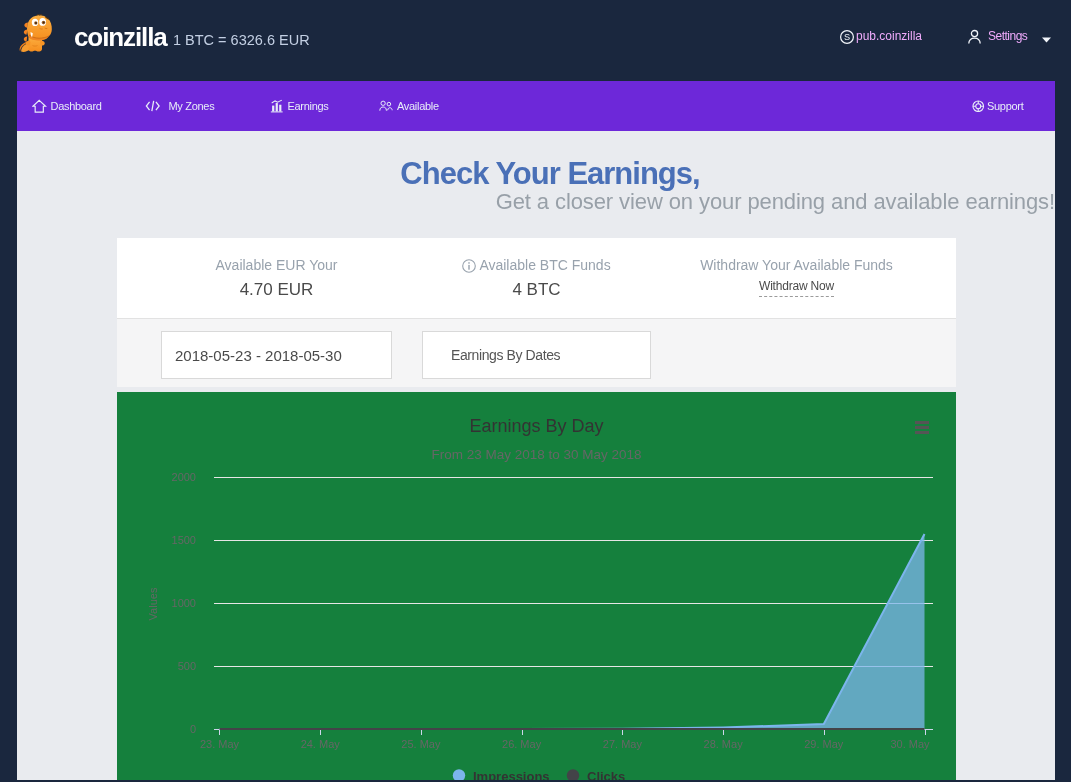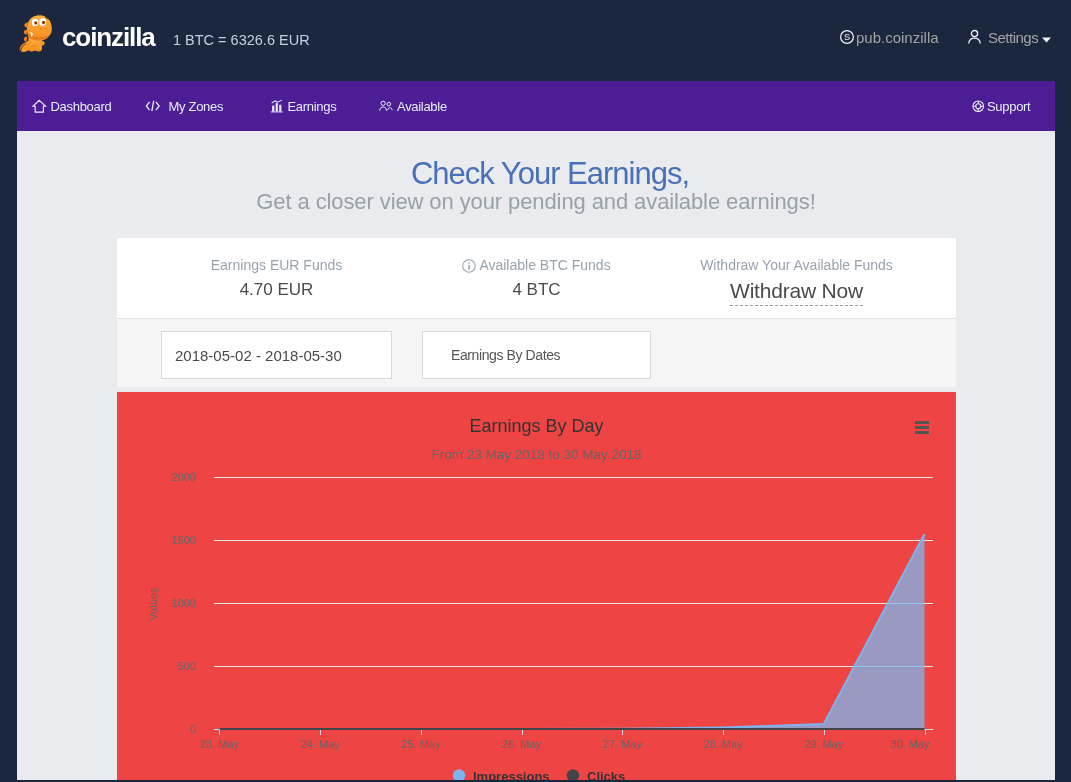--- a/index.html
+++ b/index.html
@@ -3,42 +3,42 @@
 <meta charset="utf-8">
 <style>
   * { margin:0; padding:0; box-sizing:border-box; }
   html,body { width:1071px; height:782px; overflow:hidden; }
   body { background:#1a273e; font-family:"Liberation Sans",sans-serif; position:relative; }
   .abs { position:absolute; }
 
   
   #header { left:0; top:0; width:1071px; height:81px; background:#1a273e; }
   #logo { left:18px; top:14px; width:34px; height:38px; }
-  #logotext { left:62px; top:23.5px; color:#fff; font-size:26px; font-weight:bold; letter-spacing:-1.1px; line-height:1; }
+  #logotext { left:74px; top:23.5px; color:#fff; font-size:26px; font-weight:bold; letter-spacing:-1.1px; line-height:1; }
   #btcrate { left:173px; top:32.5px; color:#c3cfe3; font-size:14.5px; line-height:1; }
-  .htxt { color:#a3a3a3; font-size:15px; line-height:1; }
+  .htxt { color:#f0abfc; font-size:12px; line-height:1; }
 
   
-  #nav { left:17px; top:81px; width:1038px; height:50px; background:#4c1d95; color:#e8edf8; font-size:13px; letter-spacing:-0.3px; }
+  #nav { left:17px; top:81px; width:1038px; height:50px; background:#6d28d9; color:#e8edf8; font-size:11px; letter-spacing:-0.3px; }
   .navitem { position:absolute; top:0; height:50px; display:flex; align-items:center; }
 
   
   #content { left:17px; top:131px; width:1038px; height:649px; background:#e9ebef; overflow:hidden; }
-  #h1 { left:0; top:27px; width:1038px; text-align:center; color:#4a70b7; font-size:31px; letter-spacing:-1px; font-weight:normal; line-height:1;padding-left:28px; }
-  #h2 { left:0; top:60px; width:1038px; text-align:center; color:#98a0a8; font-size:22px; letter-spacing:-0.1px; line-height:1; }
+  #h1 { left:0; top:27px; width:1038px; text-align:center; color:#4a70b7; font-size:31px; letter-spacing:-1px; font-weight:bold; line-height:1;padding-left:28px; }
+  #h2 { left:0; top:60px; width:1038px; text-align:right; color:#98a0a8; font-size:22px; letter-spacing:-0.1px; line-height:1; }
 
   #fundscard { left:100px; top:107px; width:839px; height:80px; background:#fff; }
   .fcol { position:absolute; width:280px; text-align:center; line-height:1; }
   .flabel { color:#98a2ad; font-size:14px; }
   .fvalue { color:#4a4a4a; font-size:17px; }
 
   #filterrow { left:100px; top:187px; width:839px; height:69px; background:#f5f5f6; border-top:1px solid #e2e2e2; }
   .inp { position:absolute; top:12px; height:48px; background:#fff; border:1px solid #d9d9d9; color:#4a4a4a; display:flex; align-items:center; }
 
-  #chartcard { left:100px; top:261px; width:839px; height:388px; background:#ef4444; }
+  #chartcard { left:100px; top:261px; width:839px; height:388px; background:#15803d; }
 </style>
 </head>
 <body>
 
   <div class="abs" id="header">
     <svg class="abs" id="logo" viewBox="0 0 34 38">
       <defs>
         <linearGradient id="dg" x1="0" y1="0" x2="0" y2="1">
           <stop offset="0" stop-color="#fbaf41"></stop>
           <stop offset="1" stop-color="#f68e1e"></stop>
@@ -134,39 +134,39 @@
       <span>Support</span>
     </div>
   </div>
 
   <div class="abs" id="content">
     <div class="abs" id="h1">Check Your Earnings,</div>
     <div class="abs" id="h2">Get a closer view on your pending and available earnings!</div>
 
     <div class="abs" id="fundscard">
       <div class="fcol" style="left:19.5px;top:20px">
-        <div class="flabel">Earnings EUR Funds</div>
+        <div class="flabel">Available EUR Your</div>
         <div class="fvalue" style="margin-top:8.5px">4.70 EUR</div>
       </div>
       <div class="fcol" style="left:279.5px;top:20px">
         <div class="flabel"><svg width="14" height="14" viewBox="0 0 14 14" style="vertical-align:-2.5px;margin-right:3px">
             <circle cx="7" cy="7" r="6.3" fill="none" stroke="#98a2ad" stroke-width="1.1"></circle>
             <rect x="6.3" y="5.9" width="1.4" height="4.8" fill="#98a2ad"></rect>
             <rect x="6.3" y="3.2" width="1.4" height="1.5" fill="#98a2ad"></rect>
           </svg>Available BTC Funds</div>
         <div class="fvalue" style="margin-top:8.5px">4 BTC</div>
       </div>
       <div class="fcol" style="left:539.5px;top:20px">
         <div class="flabel">Withdraw Your Available Funds</div>
-        <div class="fvalue" style="display:inline-block;margin-top:8px;font-size:21px;letter-spacing:-0.2px;border-bottom:1px dashed #9b9b9b;padding-bottom:4px;">Withdraw Now</div>
+        <div class="fvalue" style="display:inline-block;margin-top:8px;font-size:12px;letter-spacing:-0.2px;border-bottom:1px dashed #9b9b9b;padding-bottom:4px;">Withdraw Now</div>
       </div>
     </div>
 
     <div class="abs" id="filterrow">
-      <div class="inp" style="left:44px;width:231px;font-size:15px;padding-left:13px">2018-05-02 - 2018-05-30</div>
+      <div class="inp" style="left:44px;width:231px;font-size:15px;padding-left:13px">2018-05-23 - 2018-05-30</div>
       <div class="inp" style="left:305px;width:229px;font-size:14px;letter-spacing:-0.4px;padding-left:28px;color:#555">Earnings By Dates</div>
     </div>
 
     <div class="abs" id="chartcard">
       <svg width="839" height="388" viewBox="0 0 839 388" font-family="Liberation Sans,sans-serif">
         <text x="419.5" y="40" text-anchor="middle" font-size="18" fill="#333333">Earnings By Day</text>
         <text x="419.5" y="67" text-anchor="middle" font-size="13.5" fill="#666666">From 23 May 2018 to 30 May 2018</text>
         <g fill="#555">
           <rect x="798" y="29" width="14" height="3"></rect>
           <rect x="798" y="34" width="14" height="3"></rect>

